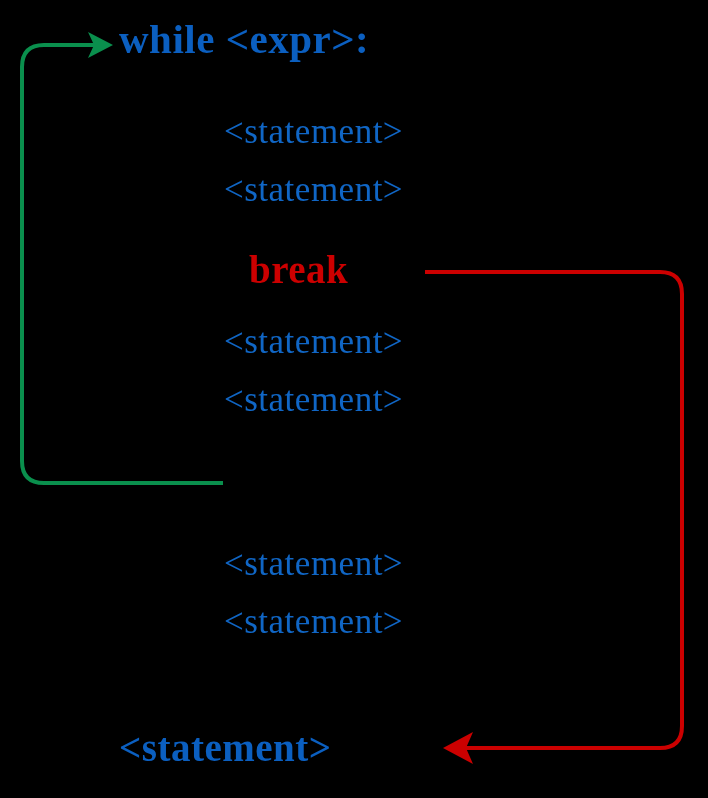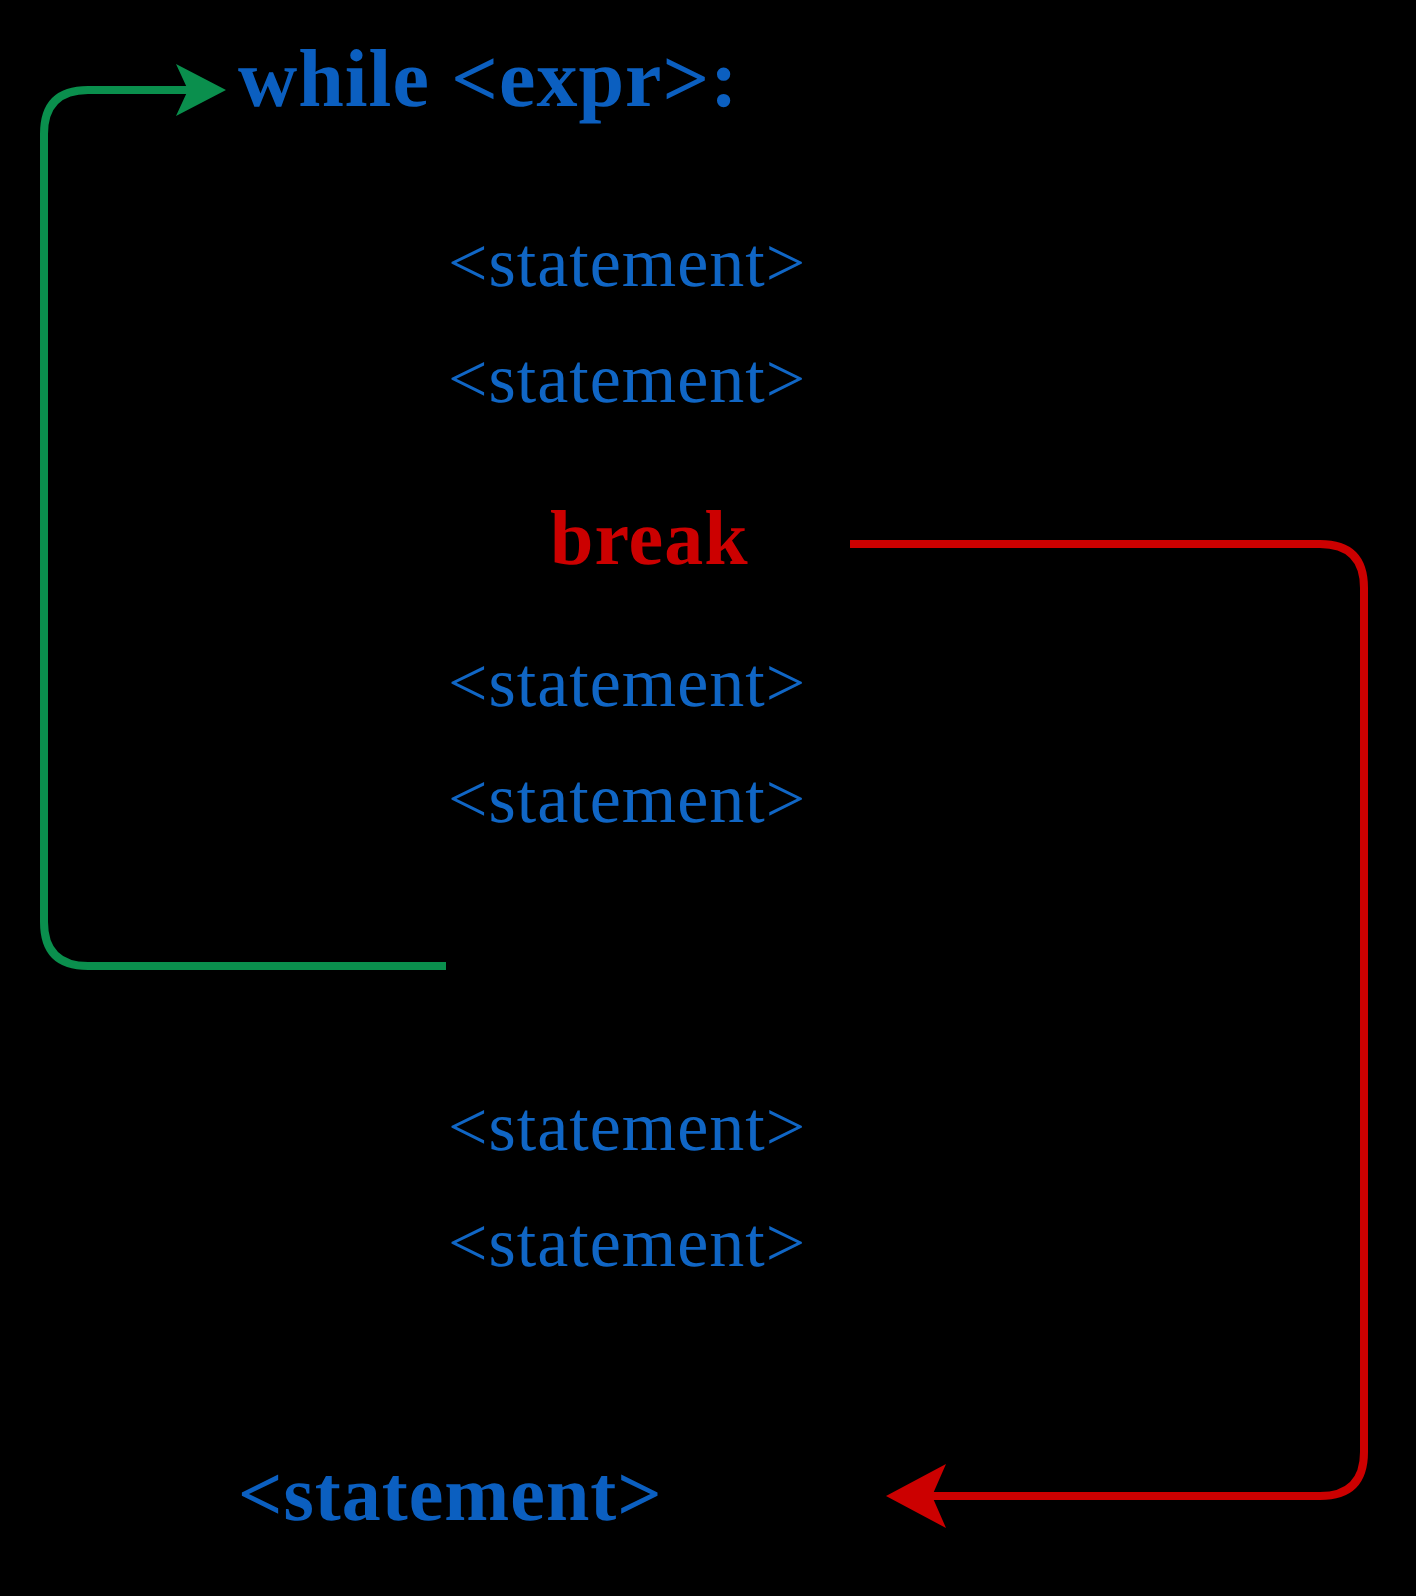--- a/index.html
+++ b/index.html
@@ -49,21 +49,20 @@
   .stmt-4 { top: 382px; }
   .stmt-5 { top: 546px; }
   .stmt-6 { top: 604px; }
   .kw-break {
     left: 249px;
     top: 250px;
     font-size: 39px;
     font-weight: bold;
     color: #cc0000;
     letter-spacing: 0.5px;
-    margin-left: 26px;
   }
   .kw-continue {
     left: 254px;
     top: 461px;
     font-size: 39px;
     font-weight: bold;
     color: #0a8f4d;
     letter-spacing: 0.5px;
   }
   .stmt-final {

